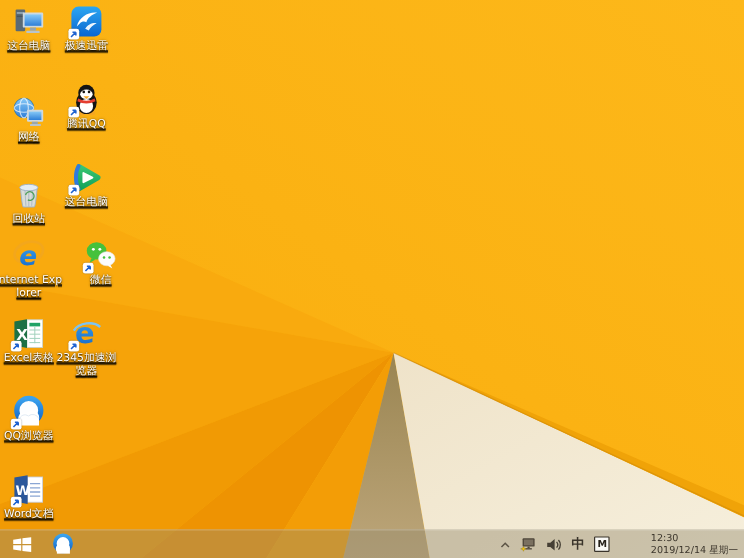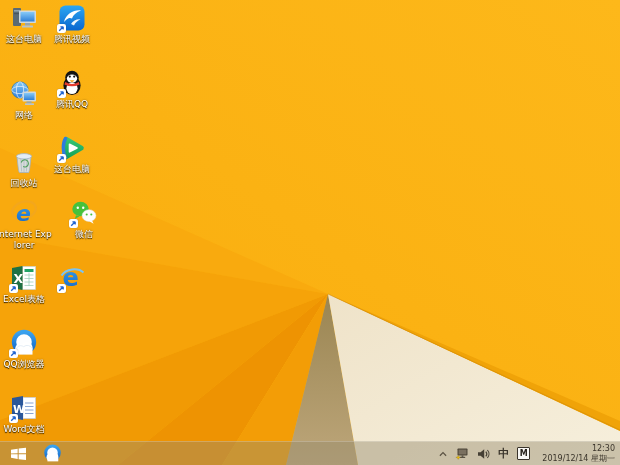--- a/index.html
+++ b/index.html
@@ -4,21 +4,21 @@
 <style>
   html,body{margin:0;padding:0;}
   body{
     width:620px;height:465px;position:relative;overflow:hidden;
     font-family:"DejaVu Sans","Liberation Sans",sans-serif;
     background:#FBB013;
   }
   #wallpaper{position:absolute;left:0;top:0;}
   
   .dicon{
-    position:absolute;width:48px;text-align:center;cursor:default;
+    position:absolute;width:48px;text-align:center;cursor:default;text-decoration:underline;
   }
   .dicon .art{
     width:28px;height:28px;margin:0 auto;position:relative;
   }
   .dicon .art svg{display:block;}
   .dicon .lbl{
     margin-top:2px;margin-left:-4px;width:56px;
     font-size:9px;line-height:11px;color:#fff;word-break:break-all;
     text-shadow:0 1px 1px rgba(0,0,0,.85),0 0 2px rgba(0,0,0,.55);
   }
@@ -40,22 +40,22 @@
   #tb-qq{width:32px;}
   #tray{margin-left:auto;display:flex;align-items:center;gap:8px;padding-right:5px;}
   .tray-item{display:flex;align-items:center;justify-content:center;color:#3a342b;}
   #ime-mode{font-size:11px;font-weight:600;line-height:1;}
   #ime-badge{
     width:11px;height:11px;border:1.5px solid #3a342b;border-radius:1px;
     background:rgba(255,255,255,.88);font-size:8px;font-weight:bold;
     color:#26211a;display:flex;align-items:center;justify-content:center;line-height:1;
   }
   #clock{
-    text-align:right;font-size:8px;line-height:10px;color:#3b352b;
-    padding-left:4px;white-space:nowrap;
+    font-size:8px;line-height:10px;color:#3b352b;
+    padding-left:4px;white-space:nowrap;margin-left:22px;
   }
 </style>
 </head>
 <body>
 
 <svg width="0" height="0" style="position:absolute" aria-hidden="true">
   <defs>
     <linearGradient id="g-screen" x1="0" y1="0" x2="0" y2="1">
       <stop offset="0" stop-color="#86c9f7"></stop>
         <stop offset="1" stop-color="#2e7fd8"></stop>
@@ -123,21 +123,21 @@
         <rect x="1.5" y="1.5" width="25" height="25" rx="6" fill="url(#g-blue-tile)"></rect>
         <path d="M6,18 C8,10 16,5.5 23,6.5 C18,8.5 15,11 14,14.5 C12.5,13.5 10,13.8 8.5,15.5 C7.6,16.4 6.8,17.3 6,18 Z" fill="#fff"></path>
         <path d="M13,20 C15,16.5 19,14.8 22.5,15.3 C19.5,16.8 17,18.8 16,21.5 Z" fill="rgba(255,255,255,.92)"></path>
       </svg>
       <span class="sc">
         <svg viewBox="0 0 9 9" width="9" height="9">
             <path d="M2.2,6.8 L6.2,2.8 M6.2,2.8 L3.4,2.8 M6.2,2.8 L6.2,5.6" stroke="#1E62D0" stroke-width="1.3" fill="none"></path>
           </svg>
       </span>
     </div>
-    <div class="lbl">腾讯视频</div>
+    <div class="lbl">极速迅雷</div>
   </div>
 
   <div class="dicon" style="left:0px;top:80px">
     <div class="art">
       <svg viewBox="0 0 28 28" width="28" height="28">
         <circle cx="10" cy="10" r="8.2" fill="url(#g-screen)" stroke="#1f6db0" stroke-width="0.6"></circle>
         <ellipse cx="10" cy="10" rx="3.6" ry="8.2" fill="none" stroke="rgba(255,255,255,.7)" stroke-width="0.9"></ellipse>
         <ellipse cx="10" cy="10" rx="8.2" ry="3.6" fill="none" stroke="rgba(255,255,255,.7)" stroke-width="0.9"></ellipse>
         <rect x="12.5" y="11.5" width="13.5" height="10" rx="1" fill="#cfd9df"></rect>
         <rect x="14" y="13" width="10.5" height="7" fill="url(#g-screen)"></rect>
@@ -254,20 +254,21 @@
       <svg viewBox="0 0 28 28" width="28" height="28">
         <text x="4.5" y="22.2" font-size="24" font-weight="bold" fill="url(#g-e)" font-family="DejaVu Sans, sans-serif">e</text>
         <path d="M3.5,11.5 C8,4.5 20,3.5 25.5,8.5" fill="none" stroke="#7cc4f4" stroke-width="2"></path>
       </svg>
       <span class="sc">
         <svg viewBox="0 0 9 9" width="9" height="9">
             <path d="M2.2,6.8 L6.2,2.8 M6.2,2.8 L3.4,2.8 M6.2,2.8 L6.2,5.6" stroke="#1E62D0" stroke-width="1.3" fill="none"></path>
           </svg>
       </span>
     </div>
+    <div class="lbl">2345加速浏览器</div>
   </div>
 
   <div class="dicon" style="left:0px;top:329px">
     <div class="art">
       <svg viewBox="0 0 28 28" width="28" height="28">
         <circle cx="14" cy="13" r="10" fill="#fdfeff" stroke="url(#g-e)" stroke-width="4.4"></circle>
         <circle cx="10" cy="19.6" r="4.8" fill="#fff"></circle>
         <circle cx="16.8" cy="18.9" r="5.8" fill="#fff"></circle>
         <rect x="6.5" y="19.6" width="16" height="6" fill="#fff"></rect>
         <path d="M6.2,20.5 a4.6,4.6 0 0 1 7.4,-2.8 a5.6,5.6 0 0 1 8.8,2.2" fill="none" stroke="#dde8f2" stroke-width="0.8"></path>

